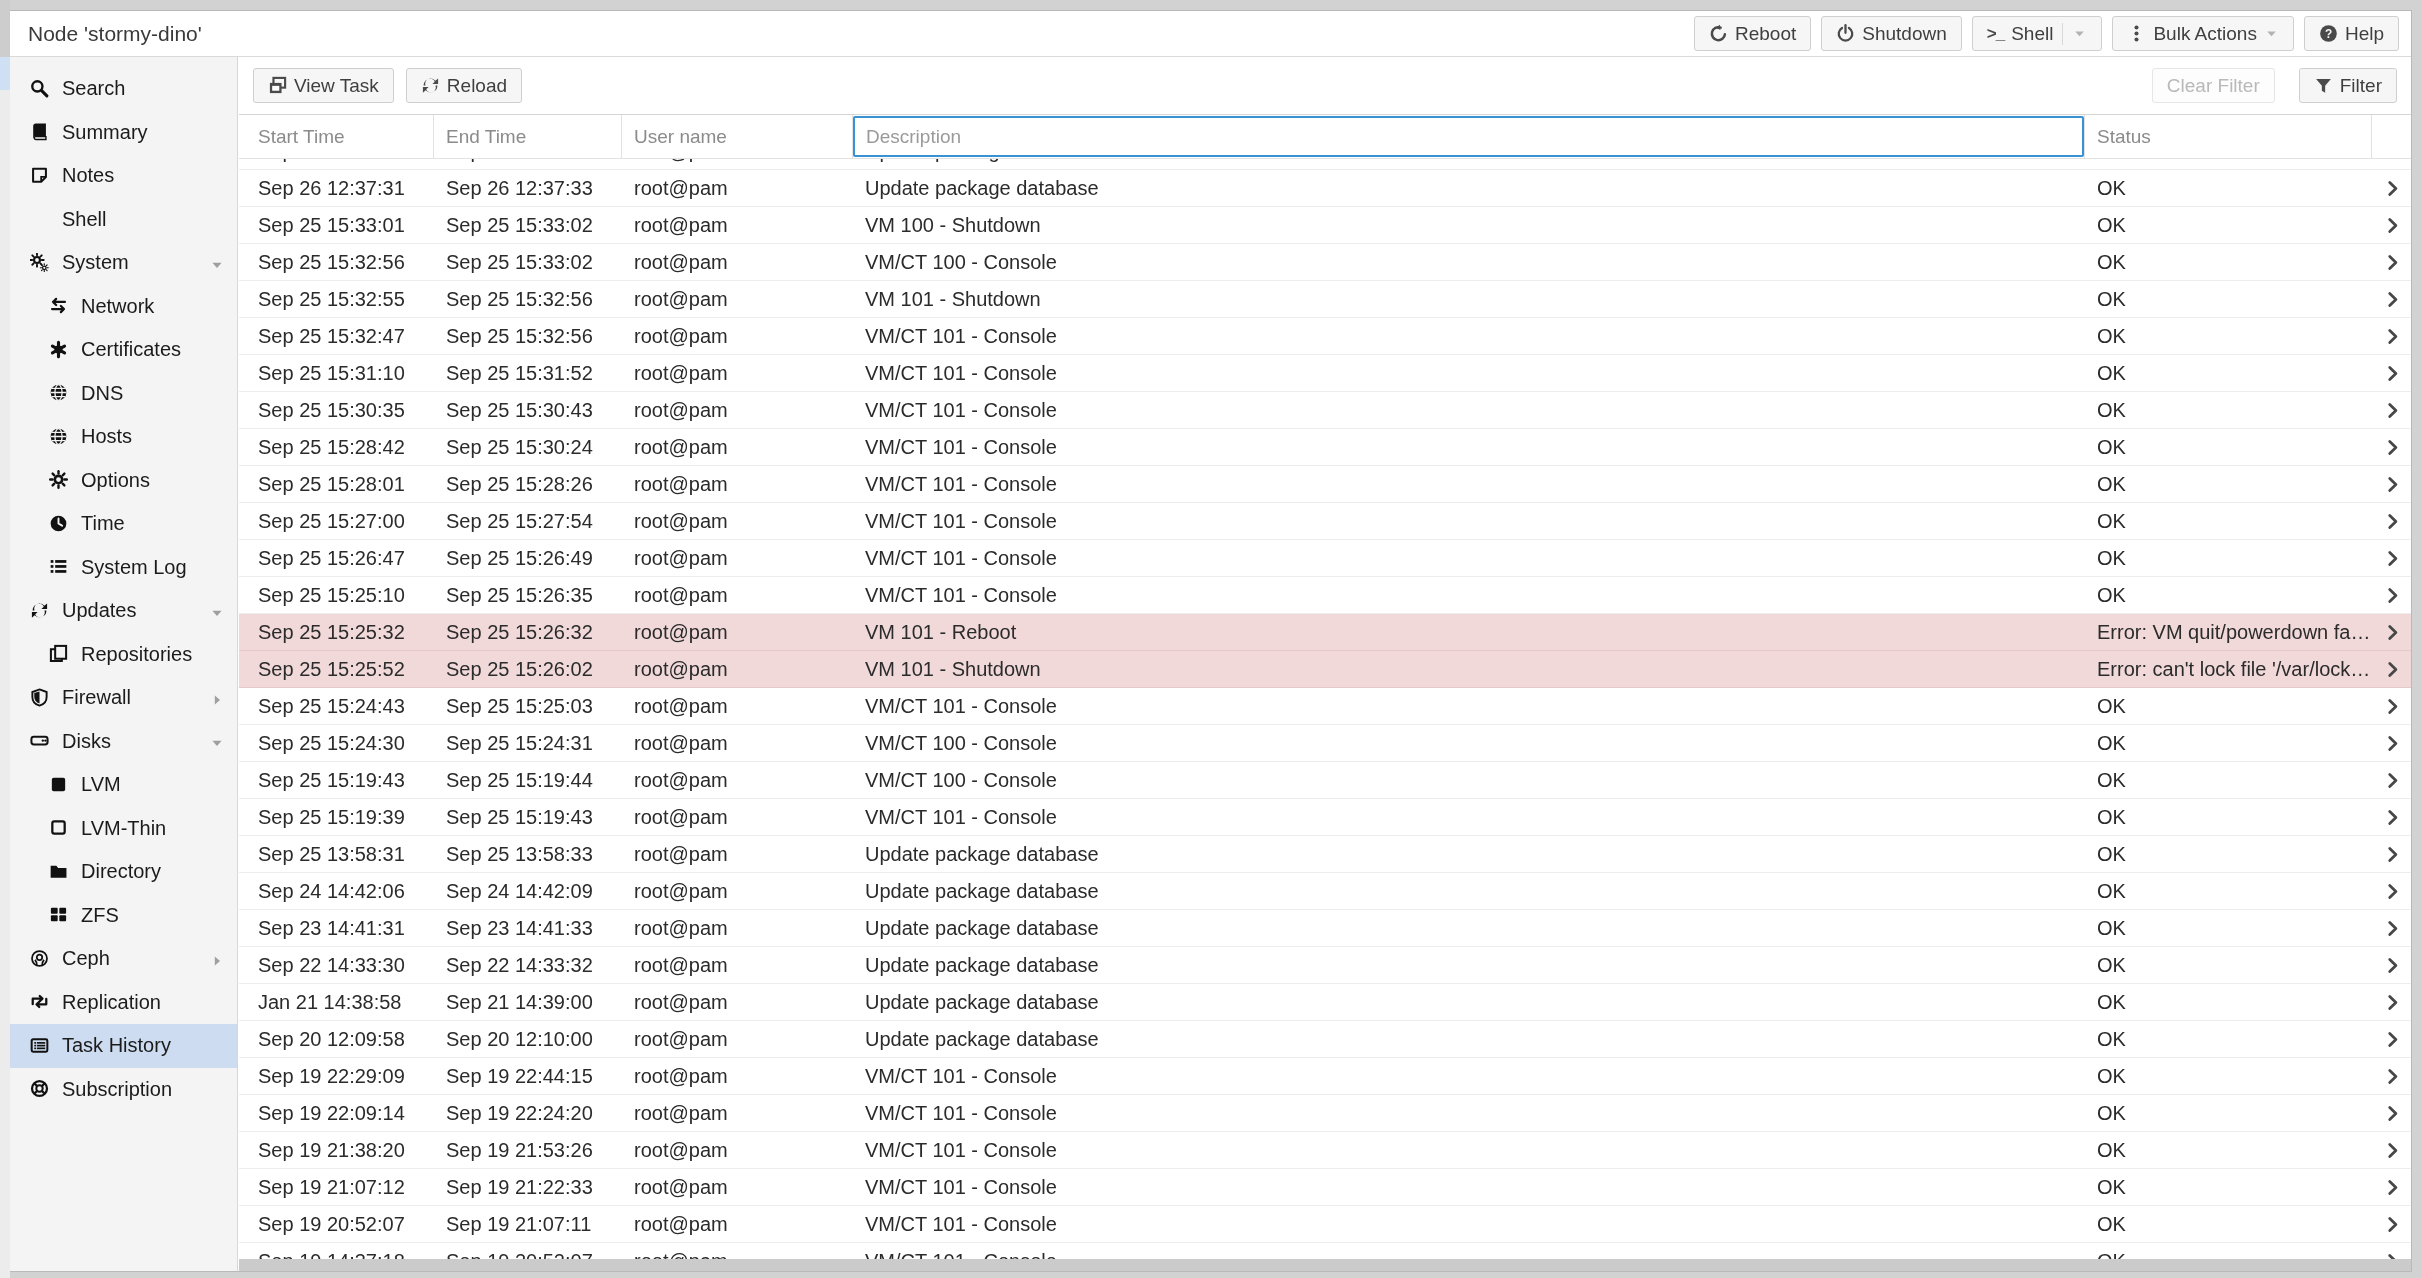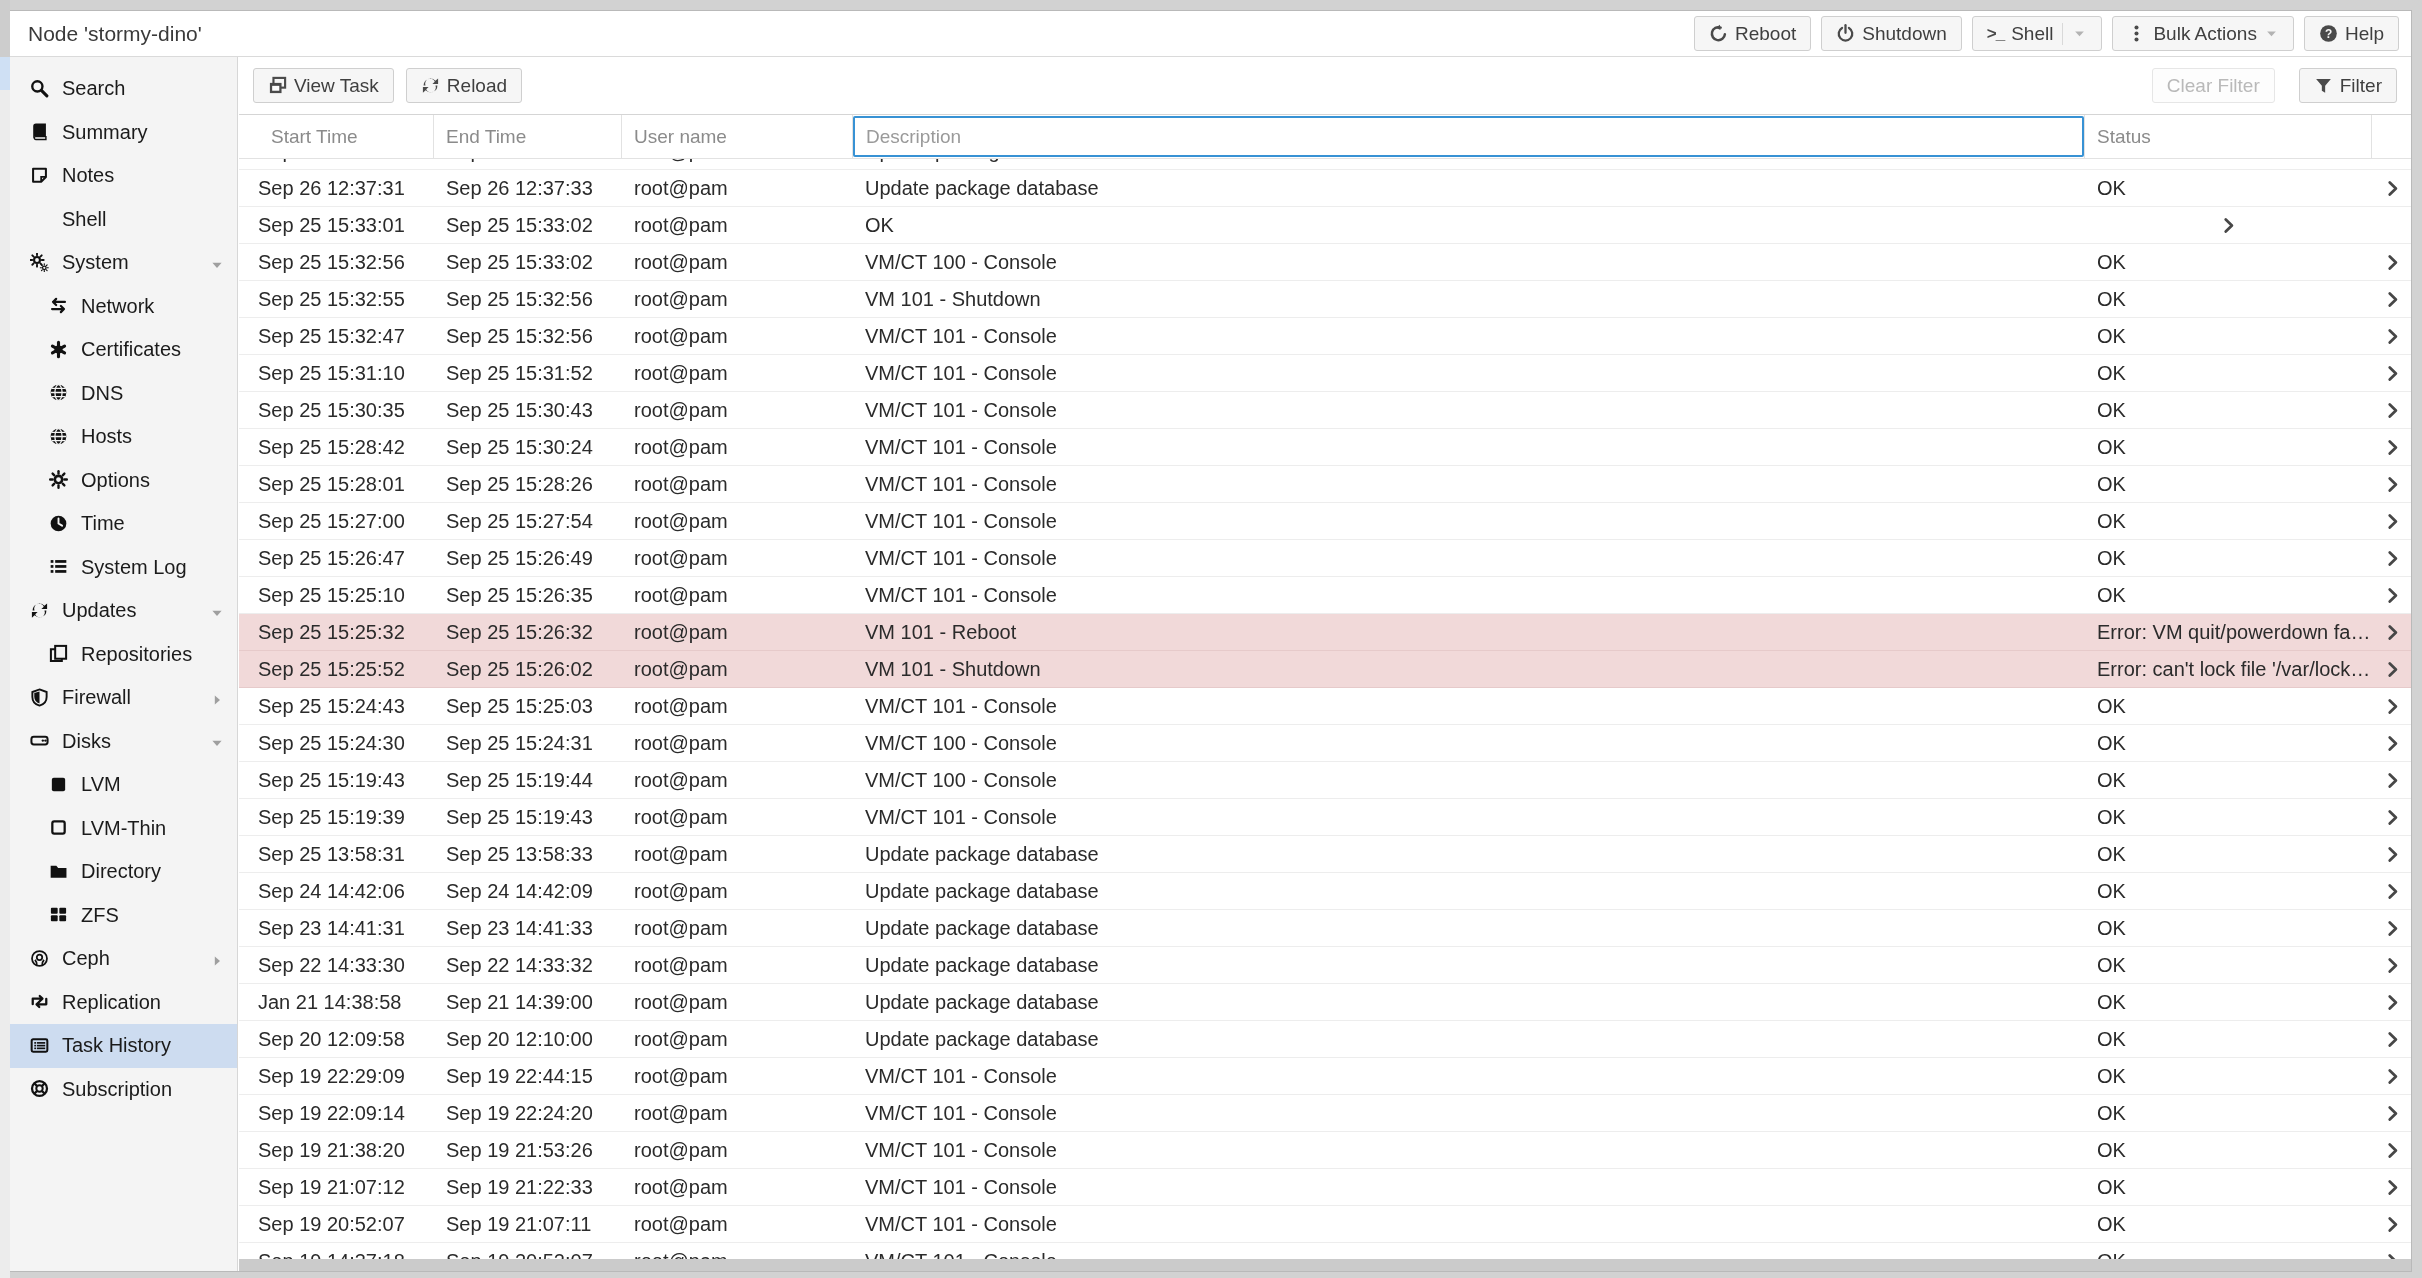--- a/index.html
+++ b/index.html
@@ -44,21 +44,21 @@
   .main{position:absolute;left:229px;top:46px;right:0;bottom:0;background:#fff;}
   .toolbar{position:absolute;left:0;top:0;right:0;height:58px;border-bottom:1px solid #d5d5d5;display:flex;align-items:center;padding:0 14px;}
   .toolbar .right{margin-left:auto;display:flex;gap:12px;align-items:center;}
   .btn.disabled{background:#fdfdfd;border-color:#e6e6e6;color:#b9b9b9;cursor:default;text-align:right;}
   .toolbar .btn + .btn{margin-left:12px;}
 
   
   .gridrow{display:grid;grid-template-columns:195px 188px 231px 1232px 287px 40px;}
   .thead{position:absolute;left:0;top:58px;right:0;height:44px;border-bottom:1px solid #e2e2e2;background:#fff;}
   .th{font-size:19px;color:#8b8b8b;display:flex;align-items:center;padding-left:12px;border-right:1px solid #e2e2e2;cursor:pointer;position:relative;}
-  .th:first-child{padding-left:32px;}
+  .th:first-child{padding-left:19px;}
   .th.last{border-right:none;}
   .th-desc{padding:0;}
   .filter-input{position:absolute;left:0;top:1px;width:100%;height:41px;border:2px solid #3892d4;border-radius:2px;
     background:#fff;font-size:19px;color:#333;padding:0 11px;outline:none;font-family:inherit;}
   .filter-input::placeholder{color:#9a9a9a;}
 
   .rows{position:absolute;left:0;top:102px;right:0;bottom:12px;overflow:hidden;}
   .partial-clip{height:11px;overflow:hidden;}
   .partial-clip .row{margin-top:-26px;}
   .row{height:37px;border-bottom:1px solid #ededed;cursor:pointer;background:#fff;}
@@ -508,20 +508,21 @@
           <div class="cell c-arrow">
             <svg viewBox="0 0 16 16" xmlns="http://www.w3.org/2000/svg">
               <path d="M5.4 2.4L11.2 8l-5.8 5.6" fill="none" stroke="currentColor" stroke-width="2.6" stroke-linecap="round" stroke-linejoin="round"></path>
             </svg>
           </div>
         </div>
         <div class="row gridrow">
           <div class="cell c-start">Sep 25 15:33:01</div>
           <div class="cell c-end">Sep 25 15:33:02</div>
           <div class="cell c-user">root@pam</div>
+          <div class="cell c-desc">VM 100 - Shutdown</div>
           <div class="cell c-status">OK</div>
           <div class="cell c-arrow">
             <svg viewBox="0 0 16 16" xmlns="http://www.w3.org/2000/svg">
               <path d="M5.4 2.4L11.2 8l-5.8 5.6" fill="none" stroke="currentColor" stroke-width="2.6" stroke-linecap="round" stroke-linejoin="round"></path>
             </svg>
           </div>
         </div>
         <div class="row gridrow">
           <div class="cell c-start">Sep 25 15:32:56</div>
           <div class="cell c-end">Sep 25 15:33:02</div>

